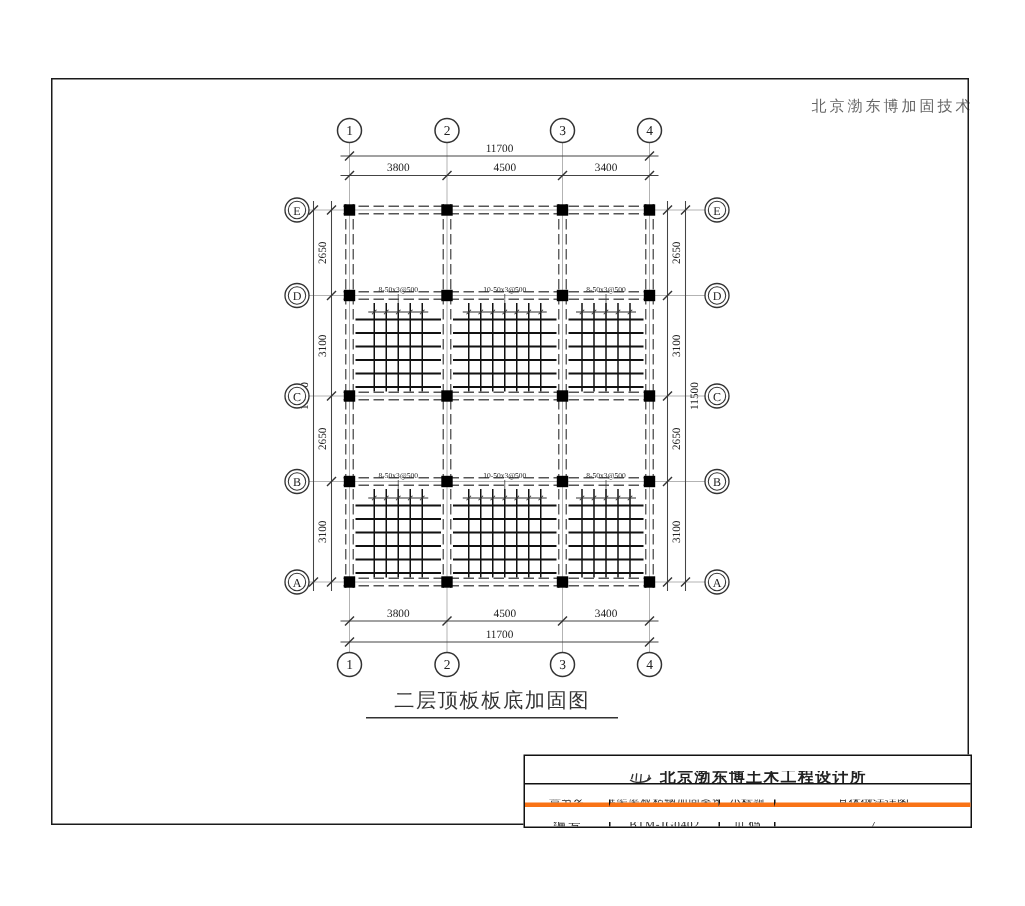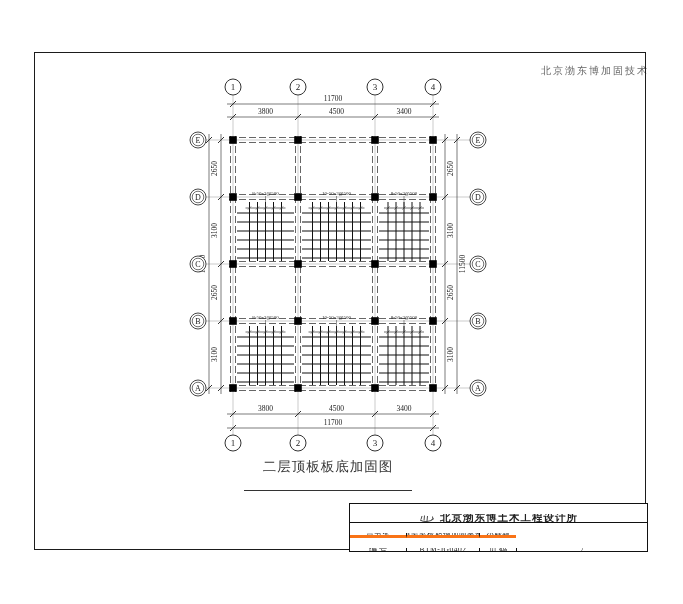--- a/index.html
+++ b/index.html
@@ -4,21 +4,21 @@
 <style>
   html,body{margin:0;padding:0;background:#fff;}
   .page{position:relative;width:683px;height:604px;background:#ffffff;overflow:hidden;
         font-family:"Liberation Serif", serif;color:#222;}
   .watermark{position:absolute;top:27px;right:34px;font-size:10px;letter-spacing:2px;
         color:#666;font-family:"Liberation Serif", serif;margin-top:37px;}
   .sheet-border{position:absolute;left:34px;top:52px;width:612px;height:498px;
         border:1.6px solid #1b1b1b;box-sizing:border-box;}
   svg.plan{position:absolute;left:0;top:0;pointer-events:none;}
   .plan-title{position:absolute;left:244px;top:458px;width:168px;text-align:center;
-        font-size:13.5px;letter-spacing:1px;color:#333;padding-bottom:14px;
+        font-size:13.5px;letter-spacing:1px;color:#333;padding-bottom:2px;
         border-bottom:1.6px solid #333;font-family:"Liberation Serif", serif;}
   .title-block{position:absolute;left:349px;top:503px;width:299px;height:49px;
         box-sizing:border-box;border:1.5px solid #111;display:grid;
         grid-template-columns:56px 73px 37px 1fr;grid-template-rows:19px 15px 1fr;
         background:#fff;}
   .tb-cell{box-sizing:border-box;display:flex;align-items:center;justify-content:center;
         font-size:8px;color:#222;overflow:hidden;white-space:nowrap;margin-top:10px;}
   .tb-company{grid-column:1 / 5;grid-row:1;border-bottom:1px solid #111;
         font-size:10.5px;font-weight:bold;letter-spacing:1px;gap:5px;}
   .tb-r2{grid-row:2;border-bottom:3px solid #f97316;}
@@ -313,19 +313,20 @@
   <div class="title-block">
     <div class="tb-cell tb-company">
       <svg class="logo" width="16" height="11" viewBox="0 0 16 11">
         <path d="M1 7 Q4 9 8 8.5 Q13 8 15 5.5 M2 6.5 L3 3 M5 7.5 L5.5 2.5 M8 8 L8.5 3 M12.5 6.8 Q14.5 5.5 13.5 3.5" fill="none" stroke="#333" stroke-width="0.9"></path>
       </svg>
       <span>北京渤东博土木工程设计所</span>
     </div>
     <div class="tb-cell tb-r2">章节名</div>
     <div class="tb-cell tb-r2 tb-c2 tb-val">框架梁板粘钢加固案例</div>
     <div class="tb-cell tb-r2 tb-c3">小标题</div>
+    <div class="tb-cell tb-r2 tb-c4">具体做法详图</div>
     <div class="tb-cell tb-r3">编  号</div>
     <div class="tb-cell tb-r3 tb-c2 tb-val">BTM-JG0402</div>
     <div class="tb-cell tb-r3 tb-c3">页  码</div>
     <div class="tb-cell tb-r3 tb-c4">7</div>
   </div>
 
 </div>
 
 </body></html>

